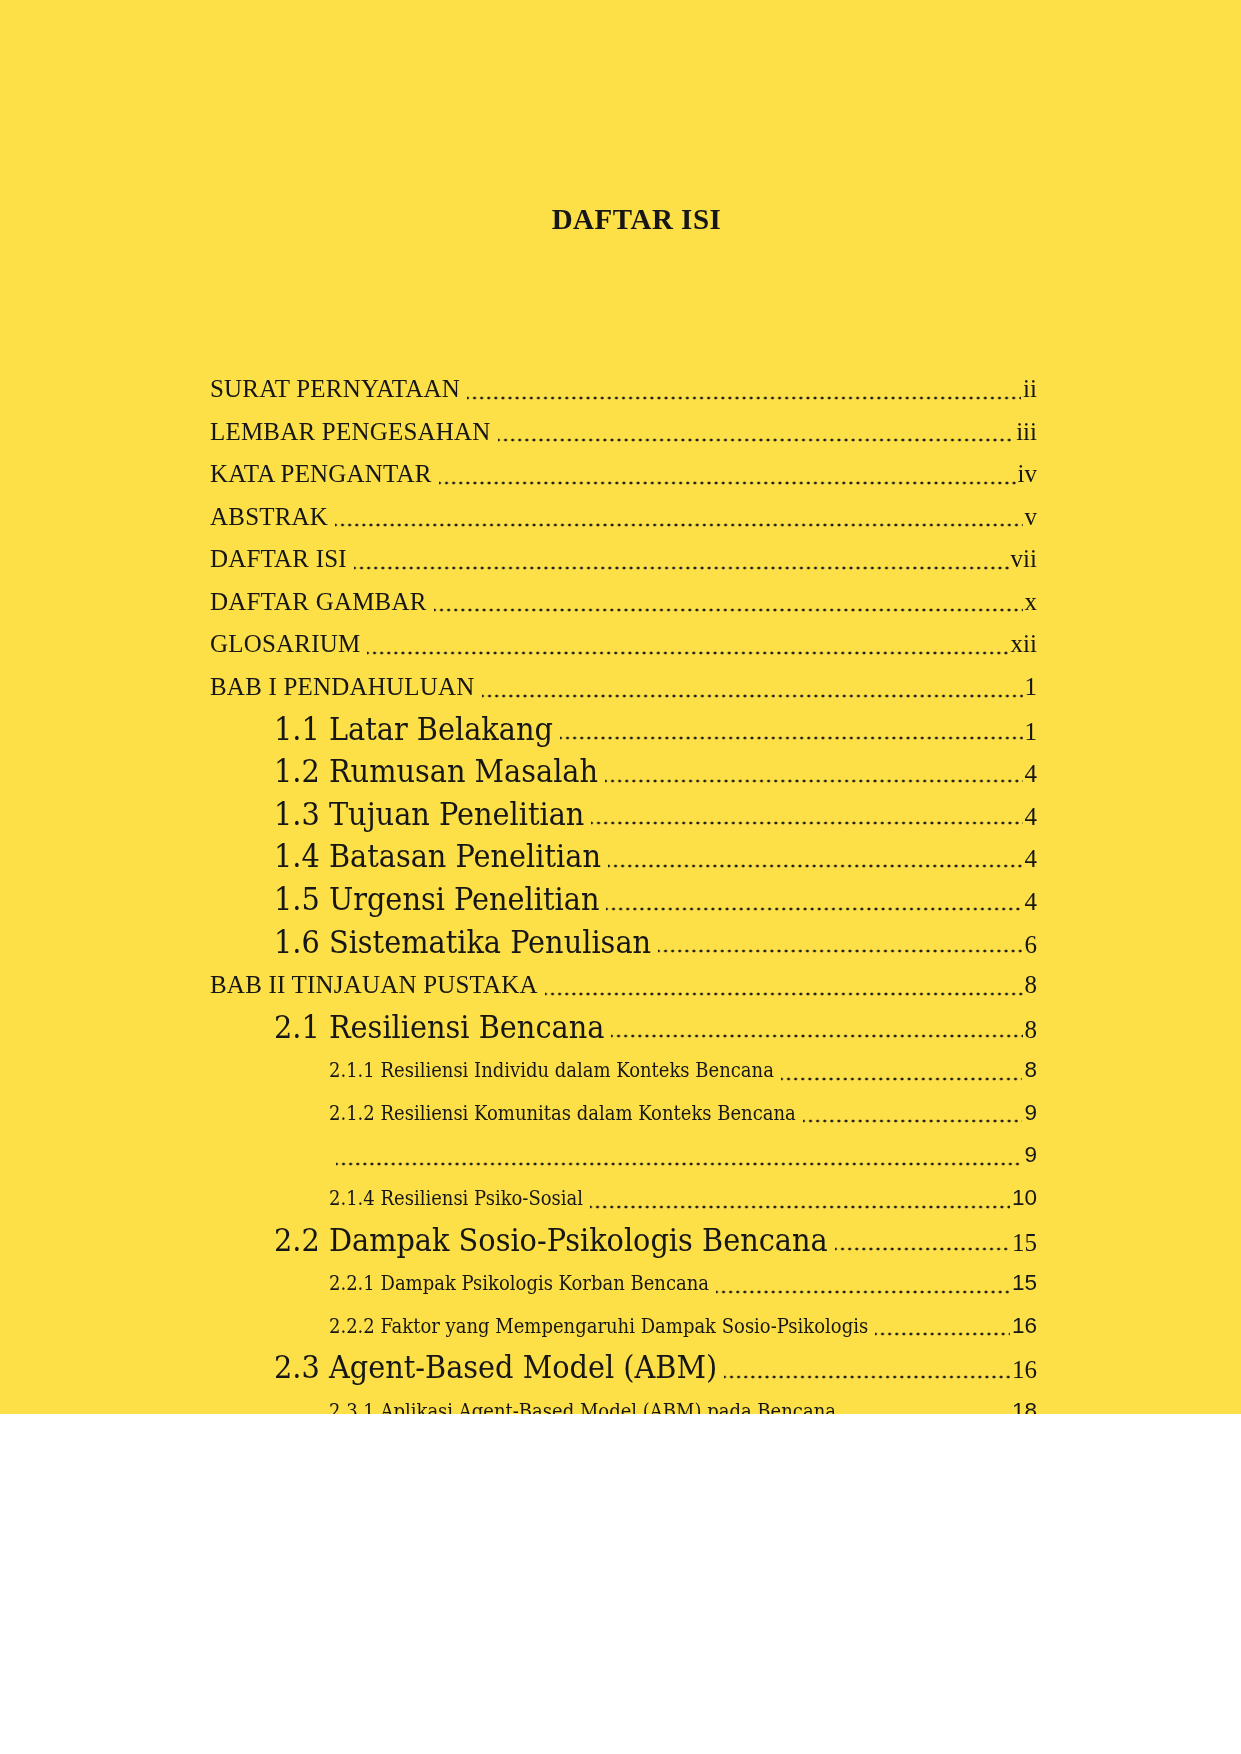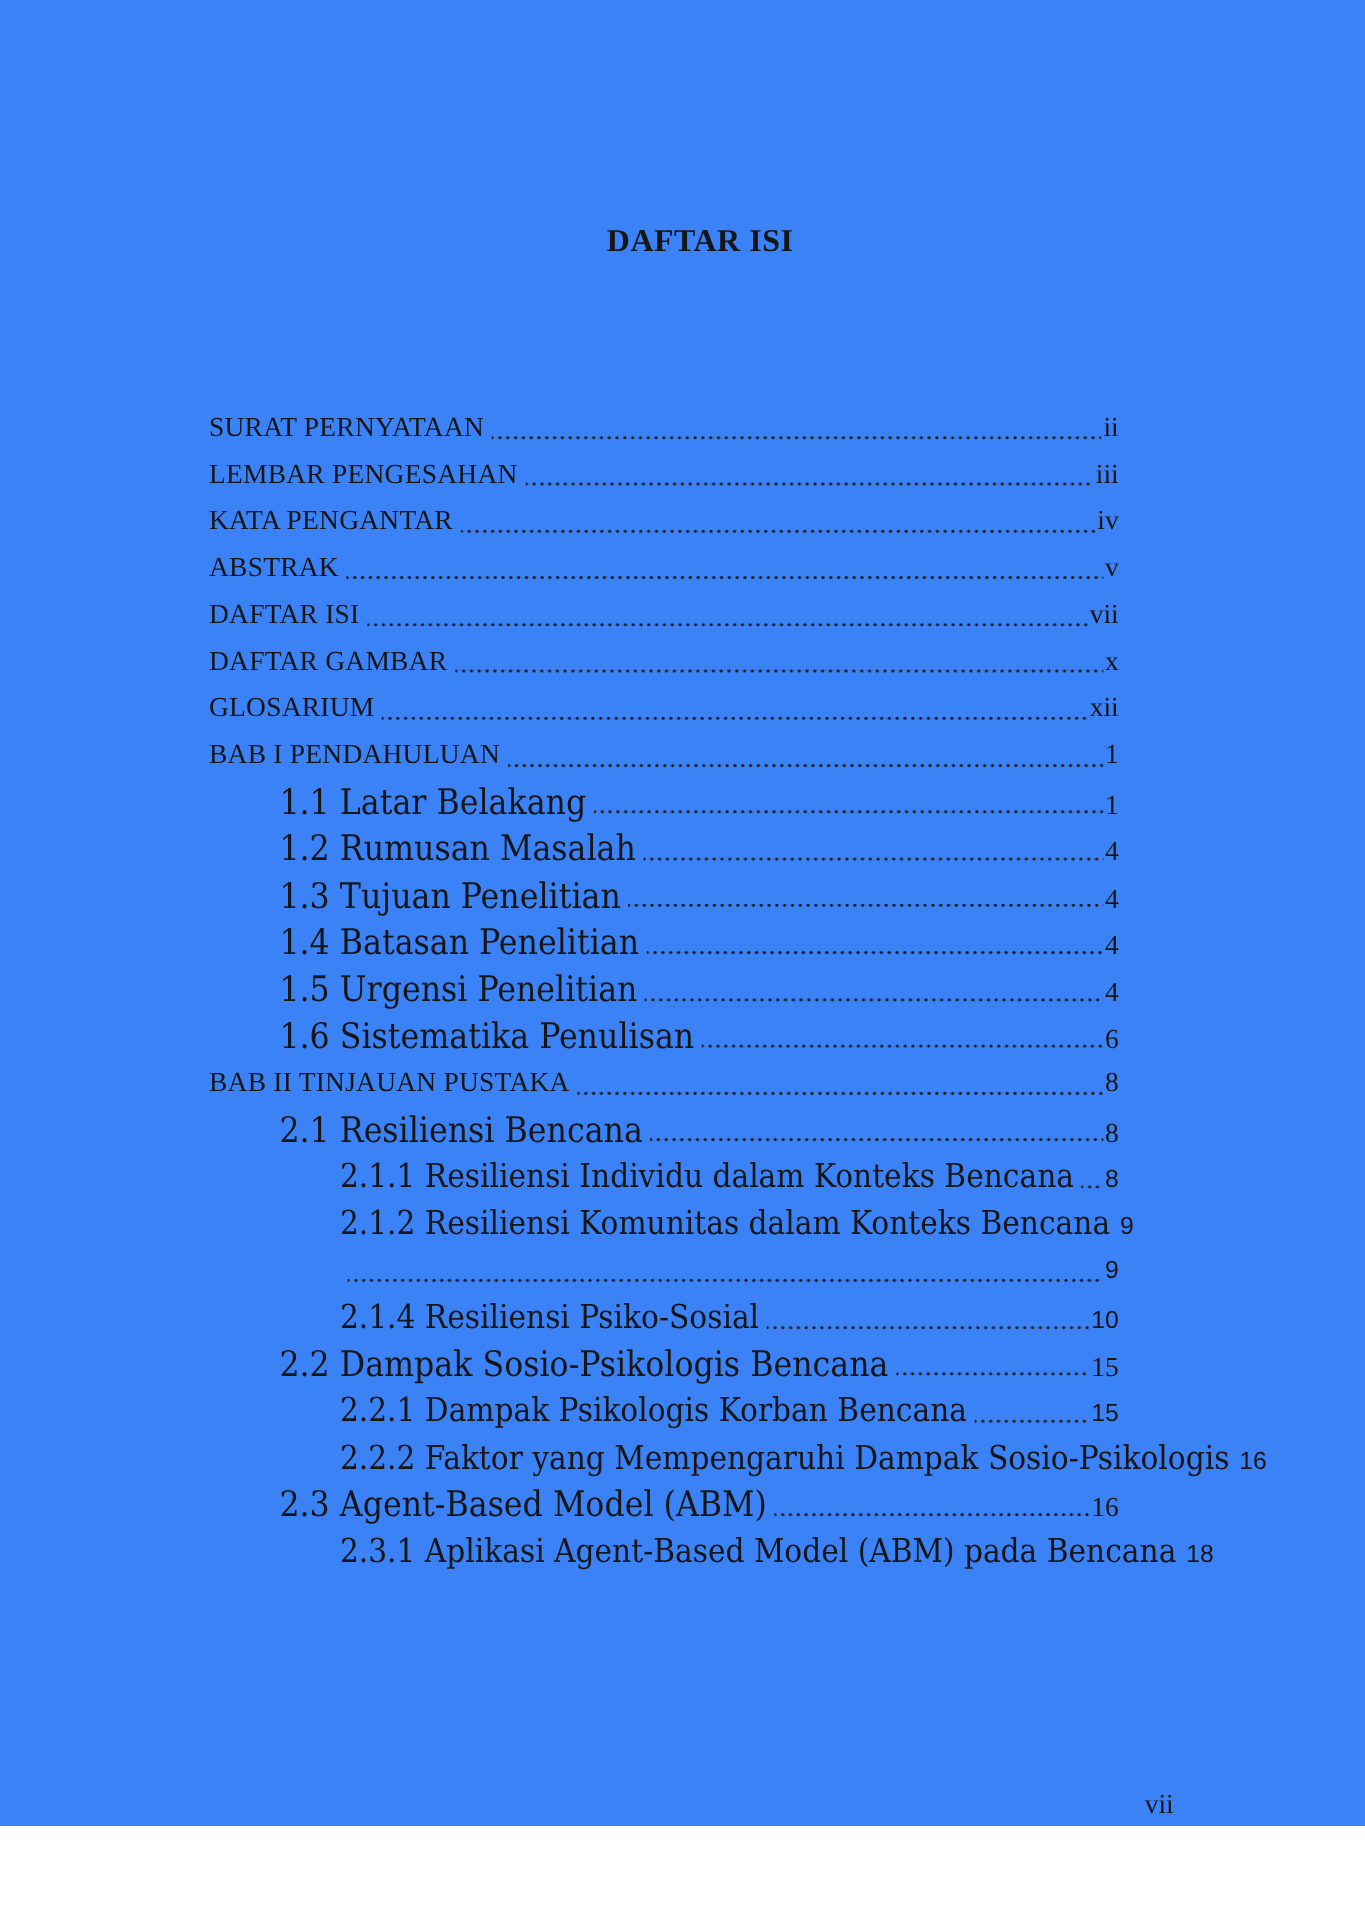--- a/index.html
+++ b/index.html
@@ -3,42 +3,42 @@
 <meta charset="utf-8">
 <style>
   html, body {
     margin: 0;
     padding: 0;
     background: #ffffff;
   }
   .page {
     position: relative;
     width: 1241px;
-    height: 1660px;
-    background: #3b82f6;
+    height: 1414px;
+    background: #fde047;
     overflow: hidden;
     font-family: "Liberation Serif", serif;
     color: #161616;
   }
   .title {
     position: absolute;
     top: 203px;
     left: 206px;
     right: 174px;
     text-align: center;
     font-size: 29px;
     line-height: 32px;
     font-weight: bold;
     letter-spacing: 0.5px;
     font-family: "Liberation Serif", serif;
   }
   .toc {
     position: absolute;
     top: 372px;
-    left: 190px;
+    left: 210px;
     width: 827px;
   }
   .toc-row {
     display: flex;
     align-items: baseline;
     height: 42.58px;
     overflow: visible;
   }
   .toc-label {
     white-space: nowrap;
@@ -66,21 +66,21 @@
   .lvl1 { padding-left: 64px; }
   .lvl2 { padding-left: 119px; }
   
   .lvl1 .toc-label,
   .lvl2 .toc-label {
     font-family: "DejaVu Serif", "Liberation Serif", serif;
     font-stretch: condensed;
     letter-spacing: 0;
   }
   .lvl1 .toc-label { font-size: 32px; }
-  .lvl2 .toc-label { font-size: 30px; text-align: right; }
+  .lvl2 .toc-label { font-size: 20px; text-align: right; }
   
   .lvl2 .toc-page {
     font-family: "Liberation Sans", sans-serif;
     font-size: 22.5px;
   }
   .footer {
     position: absolute;
     top: 1626px;
     right: 174px;
     font-size: 25px;

